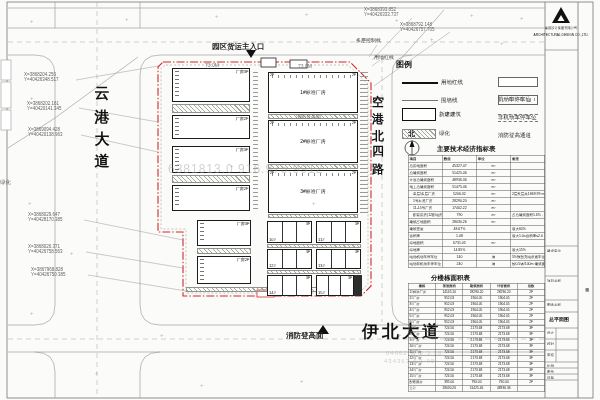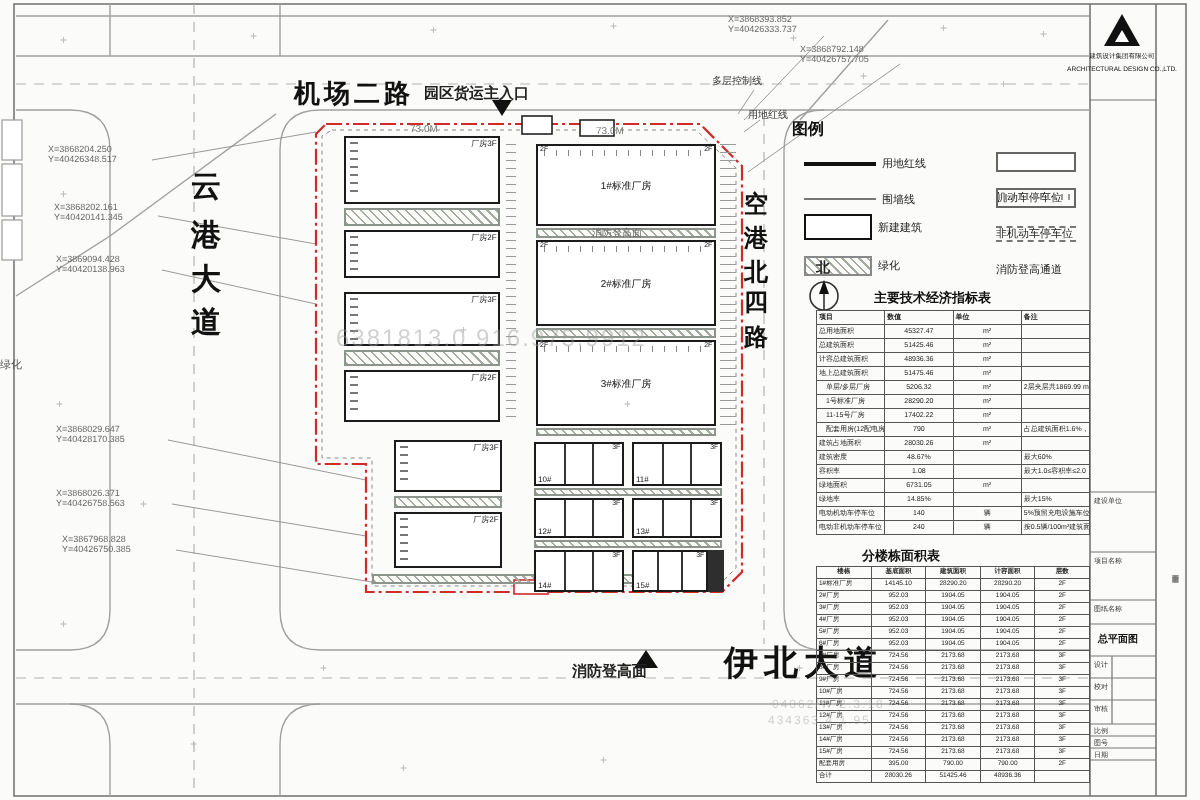--- a/index.html
+++ b/index.html
@@ -244,21 +244,20 @@
   <div class="unit" style="left:267px;top:275px;width:45px;height:21px">
     <span class="utag">14#</span>
     <span class="ufl">3F</span>
   </div>
   <div class="unit" style="left:316px;top:275px;width:38px;height:21px">
     <span class="utag">15#</span>
     <span class="ufl">3F</span>
   </div>
   <div class="abs" style="left:354px;top:275px;width:8px;height:21px;background:#2e2e2e"></div>
 
-  <div class="roadlab" style="left:147px;top:38px;font-size:13px;letter-spacing:2px">机场二路</div>
   <div class="roadlab vroad" style="left:92px;top:75px;font-size:15px;letter-spacing:22px">云港大道</div>
   <div class="roadlab vroad" style="left:369px;top:85px;font-size:12px;letter-spacing:17px">空港北四路</div>
   <div class="roadlab" style="left:362px;top:320px;font-size:17px;letter-spacing:3px">伊北大道</div>
   <div class="abs" style="left:212px;top:42px;font-size:7.5px;font-weight:bold">园区货运主入口</div>
   <div class="abs" style="left:286px;top:331px;font-size:7.5px;font-weight:bold">消防登高面</div>
   <div class="small10" style="left:356px;top:37px">多层控制线</div>
   <div class="small10" style="left:374px;top:54px">用地红线</div>
   <div class="small10" style="left:296px;top:113px;color:#666">消防登高面</div>
   <div class="small10" style="left:205px;top:62px;color:#777">73.0M</div>
   <div class="small10" style="left:298px;top:63px;color:#777">73.0M</div>

